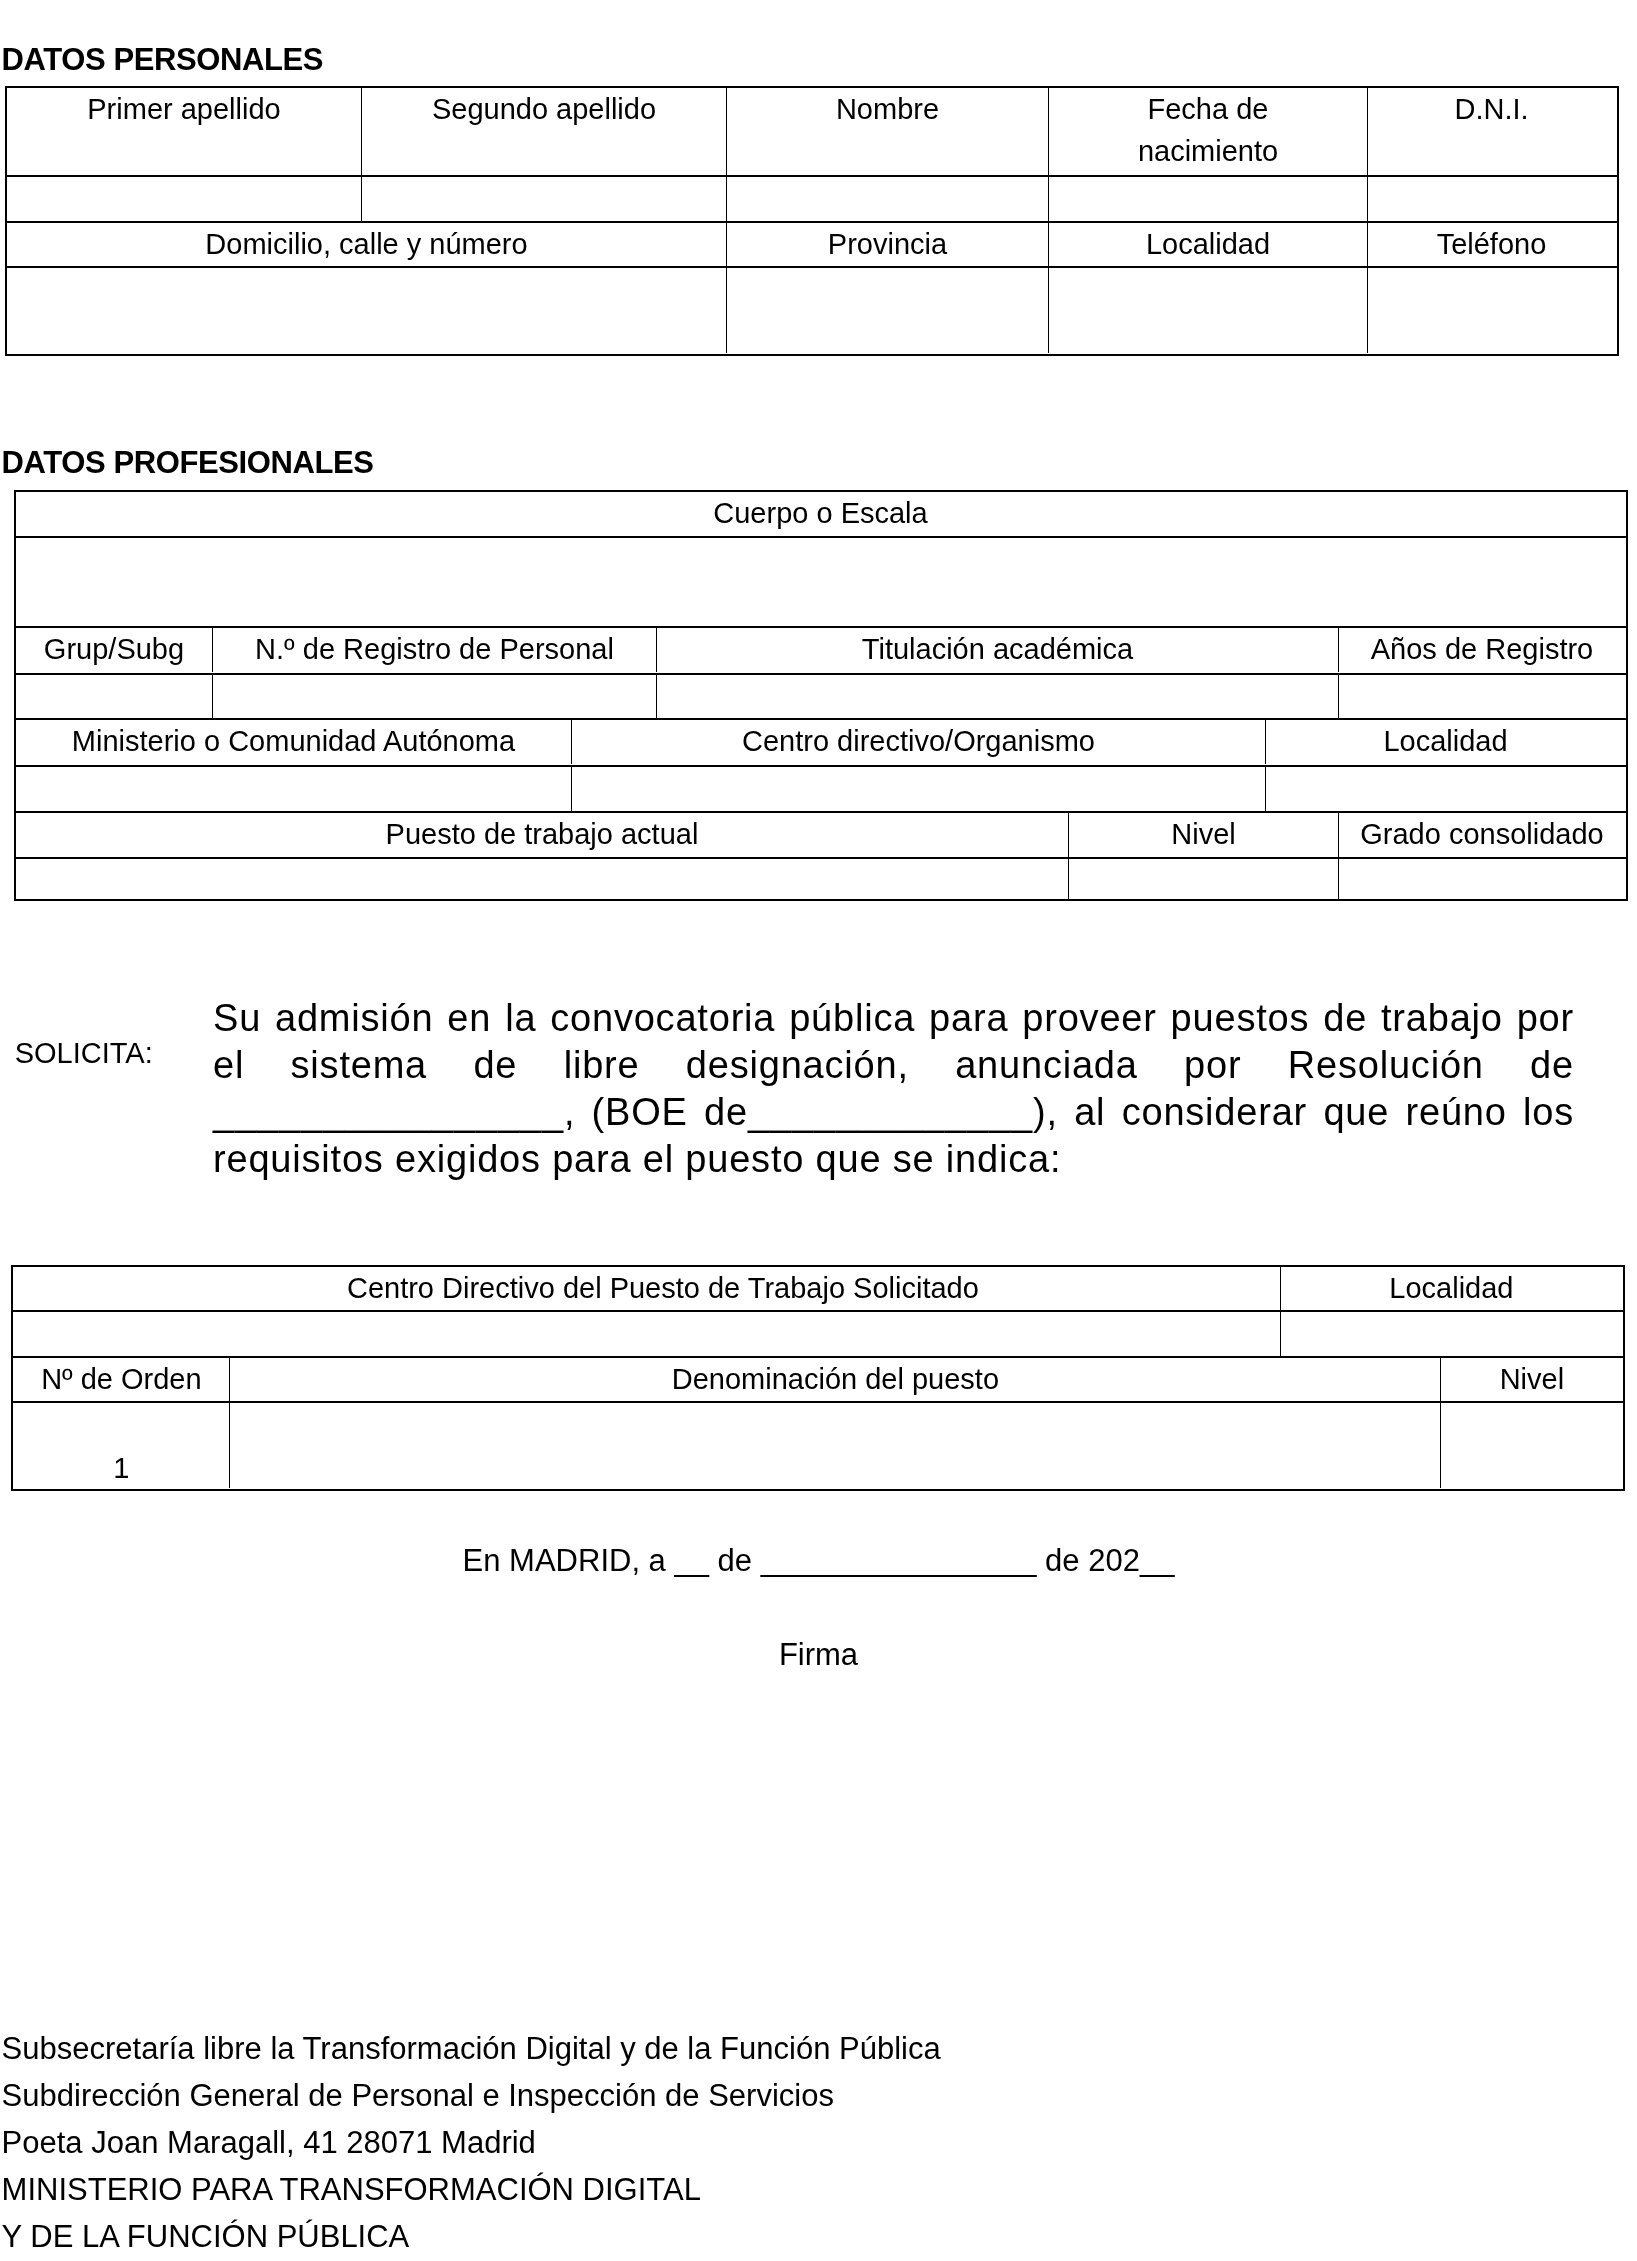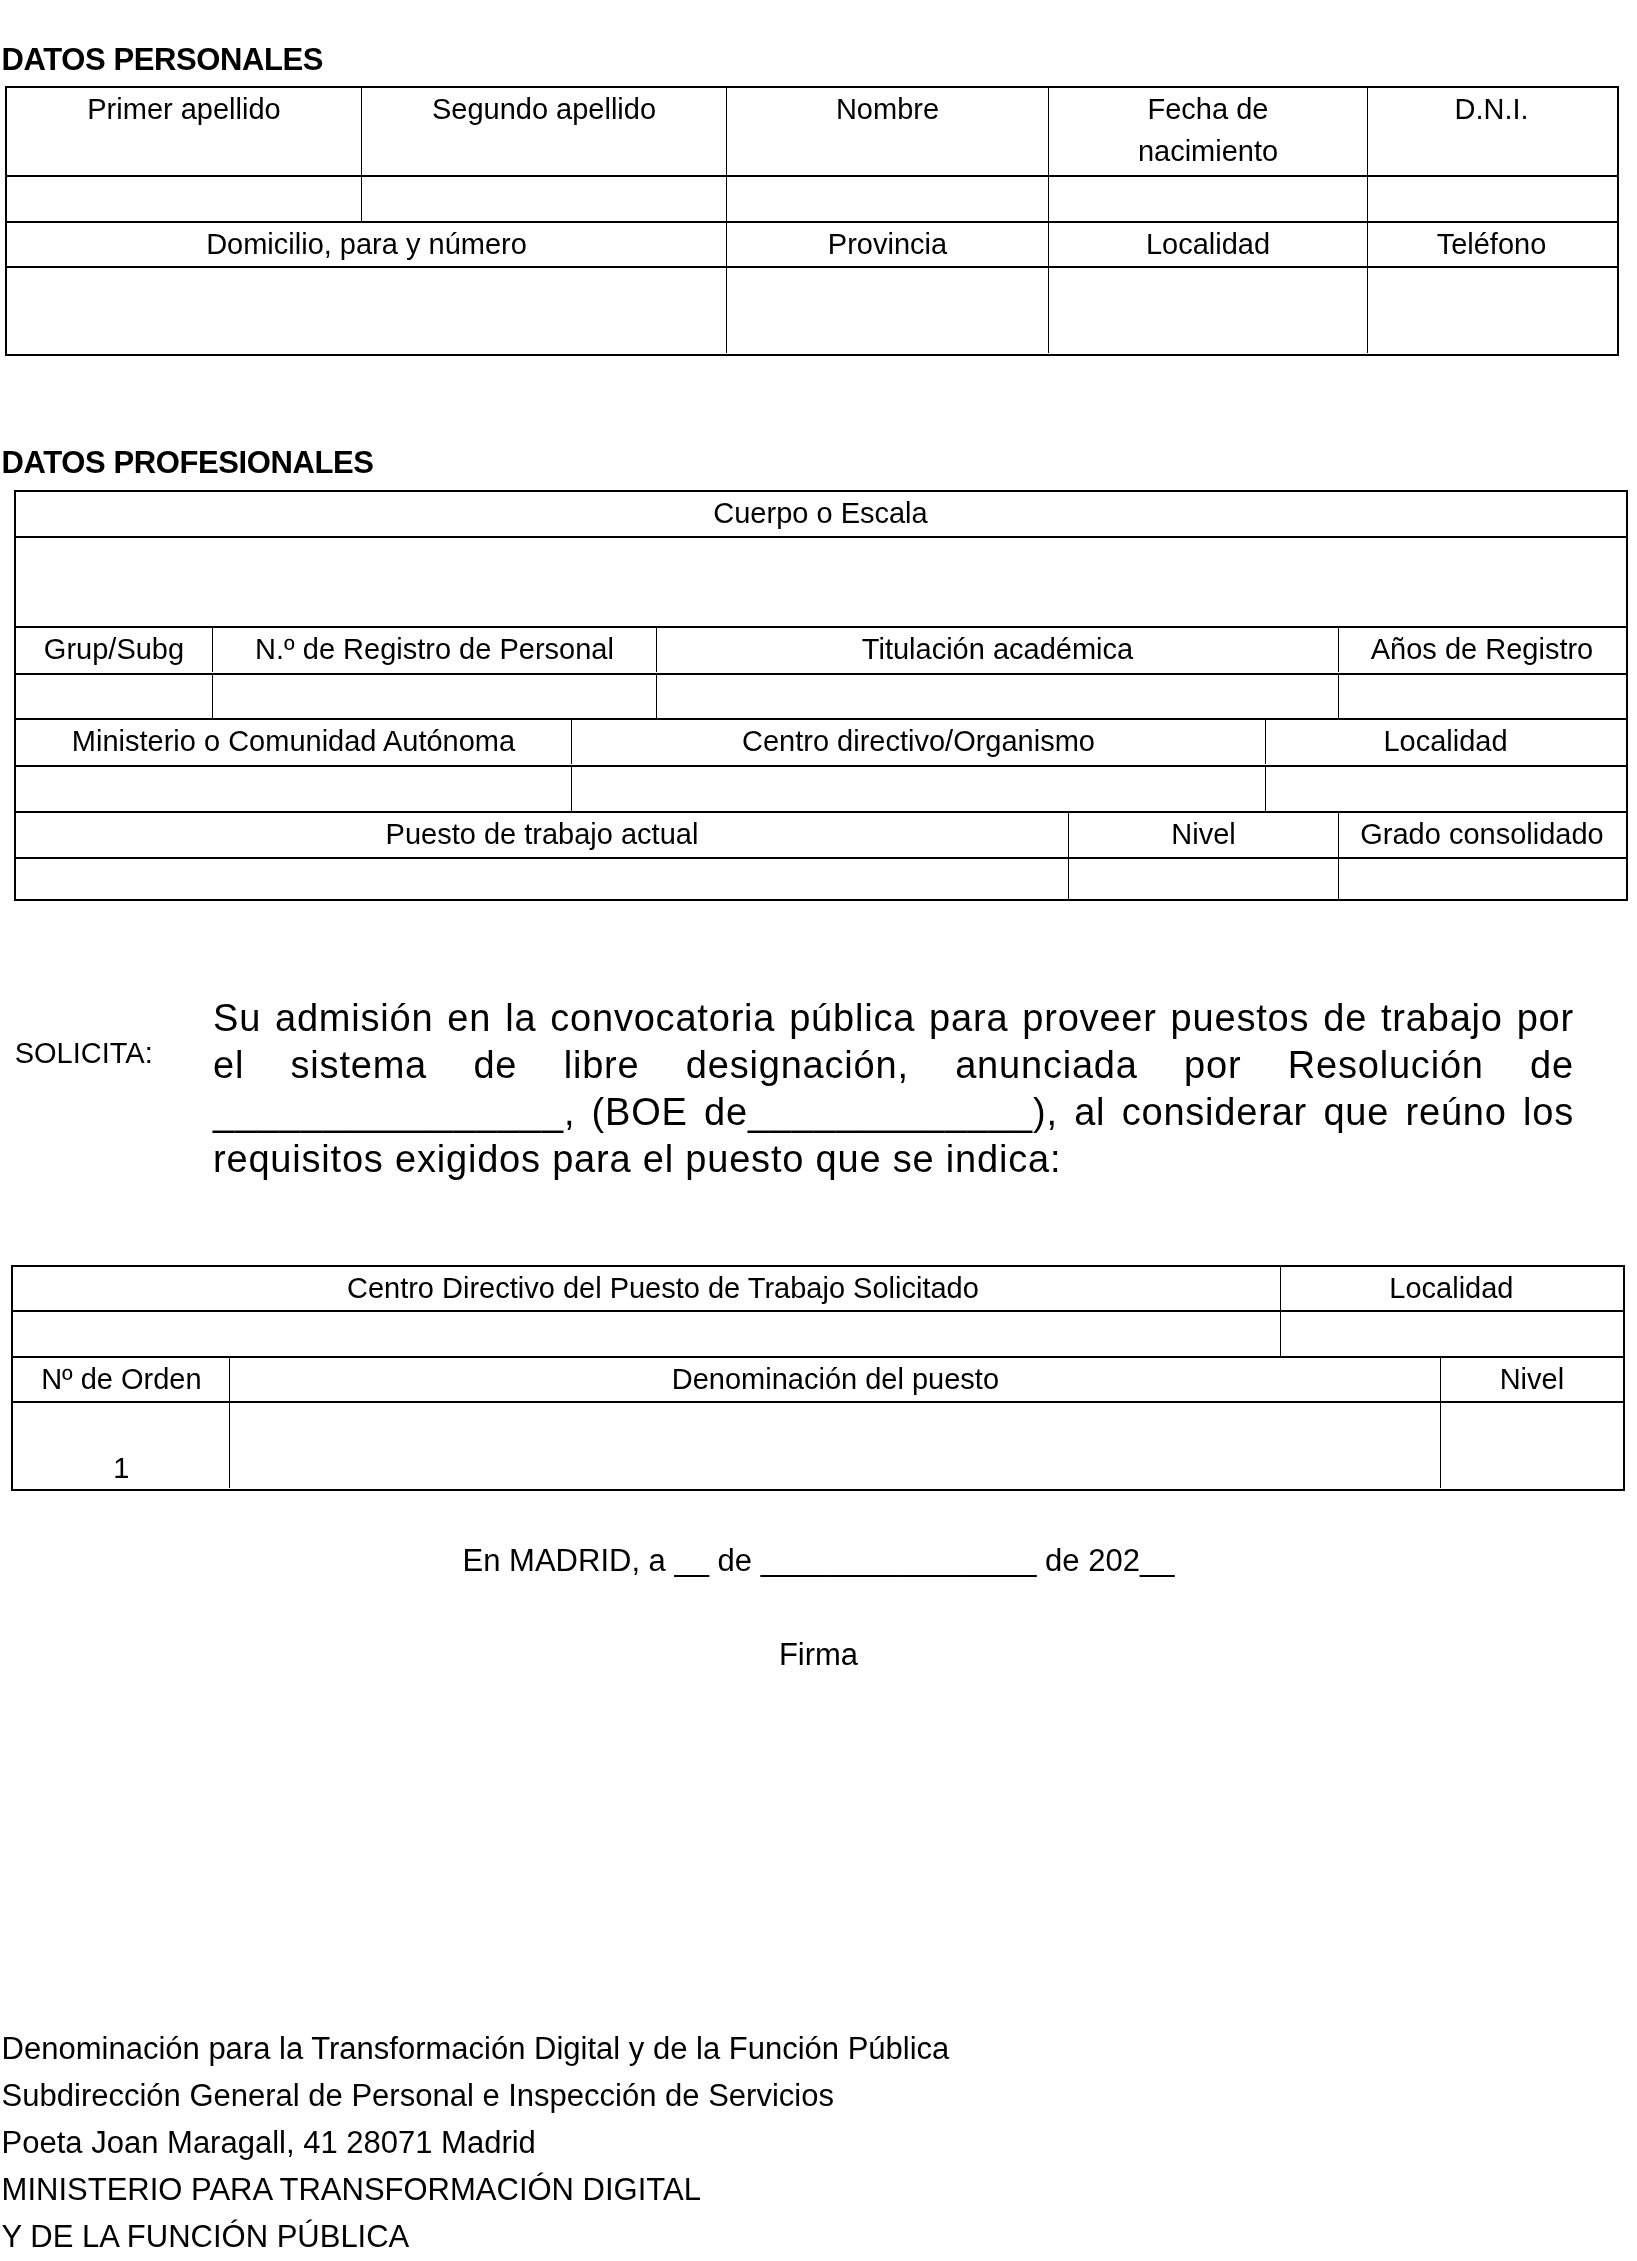--- a/index.html
+++ b/index.html
@@ -49,21 +49,21 @@
 
   <div class="row" style="top:87px; height:46px;">
     <div class="cell nolead" style="left:0; width:354px;"></div>
     <div class="cell" style="left:354px; width:365px;"></div>
     <div class="cell" style="left:719px; width:322px;"></div>
     <div class="cell" style="left:1041px; width:319px;"></div>
     <div class="cell" style="left:1360px; width:248px;"></div>
   </div>
 
   <div class="row" style="top:133px; height:46px;">
-    <div class="cell nolead" style="left:0; width:719px;">Domicilio, para y número</div>
+    <div class="cell nolead" style="left:0; width:719px;">Domicilio, calle y número</div>
     <div class="cell" style="left:719px; width:322px;">Provincia</div>
     <div class="cell" style="left:1041px; width:319px;">Localidad</div>
     <div class="cell" style="left:1360px; width:248px;">Teléfono</div>
   </div>
 
   <div class="row" style="top:178px; height:87px;">
     <div class="cell nolead" style="left:0; width:719px;"></div>
     <div class="cell" style="left:719px; width:322px;"></div>
     <div class="cell" style="left:1041px; width:319px;"></div>
     <div class="cell" style="left:1360px; width:248px;"></div>
@@ -133,18 +133,18 @@
   <div class="row" style="top:134px; height:87px;">
     <div class="cell nolead bottom-text" style="left:0; width:216px;">1</div>
     <div class="cell" style="left:216px; width:1211px;"></div>
     <div class="cell" style="left:1427px; width:182px;"></div>
   </div>
 </div>
 
 <div class="center-line" style="top:1540px;">En MADRID, a __ de ________________ de 202__</div>
 <div class="center-line" style="top:1634px;">Firma</div>
 
-<div class="footer-line" style="top:2028px;">Denominación para la Transformación Digital y de la Función Pública</div>
+<div class="footer-line" style="top:2028px;">Subsecretaría libre la Transformación Digital y de la Función Pública</div>
 <div class="footer-line" style="top:2075px;">Subdirección General de Personal e Inspección de Servicios</div>
 <div class="footer-line" style="top:2122px;">Poeta Joan Maragall, 41 28071 Madrid</div>
 <div class="footer-line" style="top:2169px;">MINISTERIO PARA TRANSFORMACIÓN DIGITAL</div>
 <div class="footer-line" style="top:2216px;">Y DE LA FUNCIÓN PÚBLICA</div>
 
 
 </body></html>

